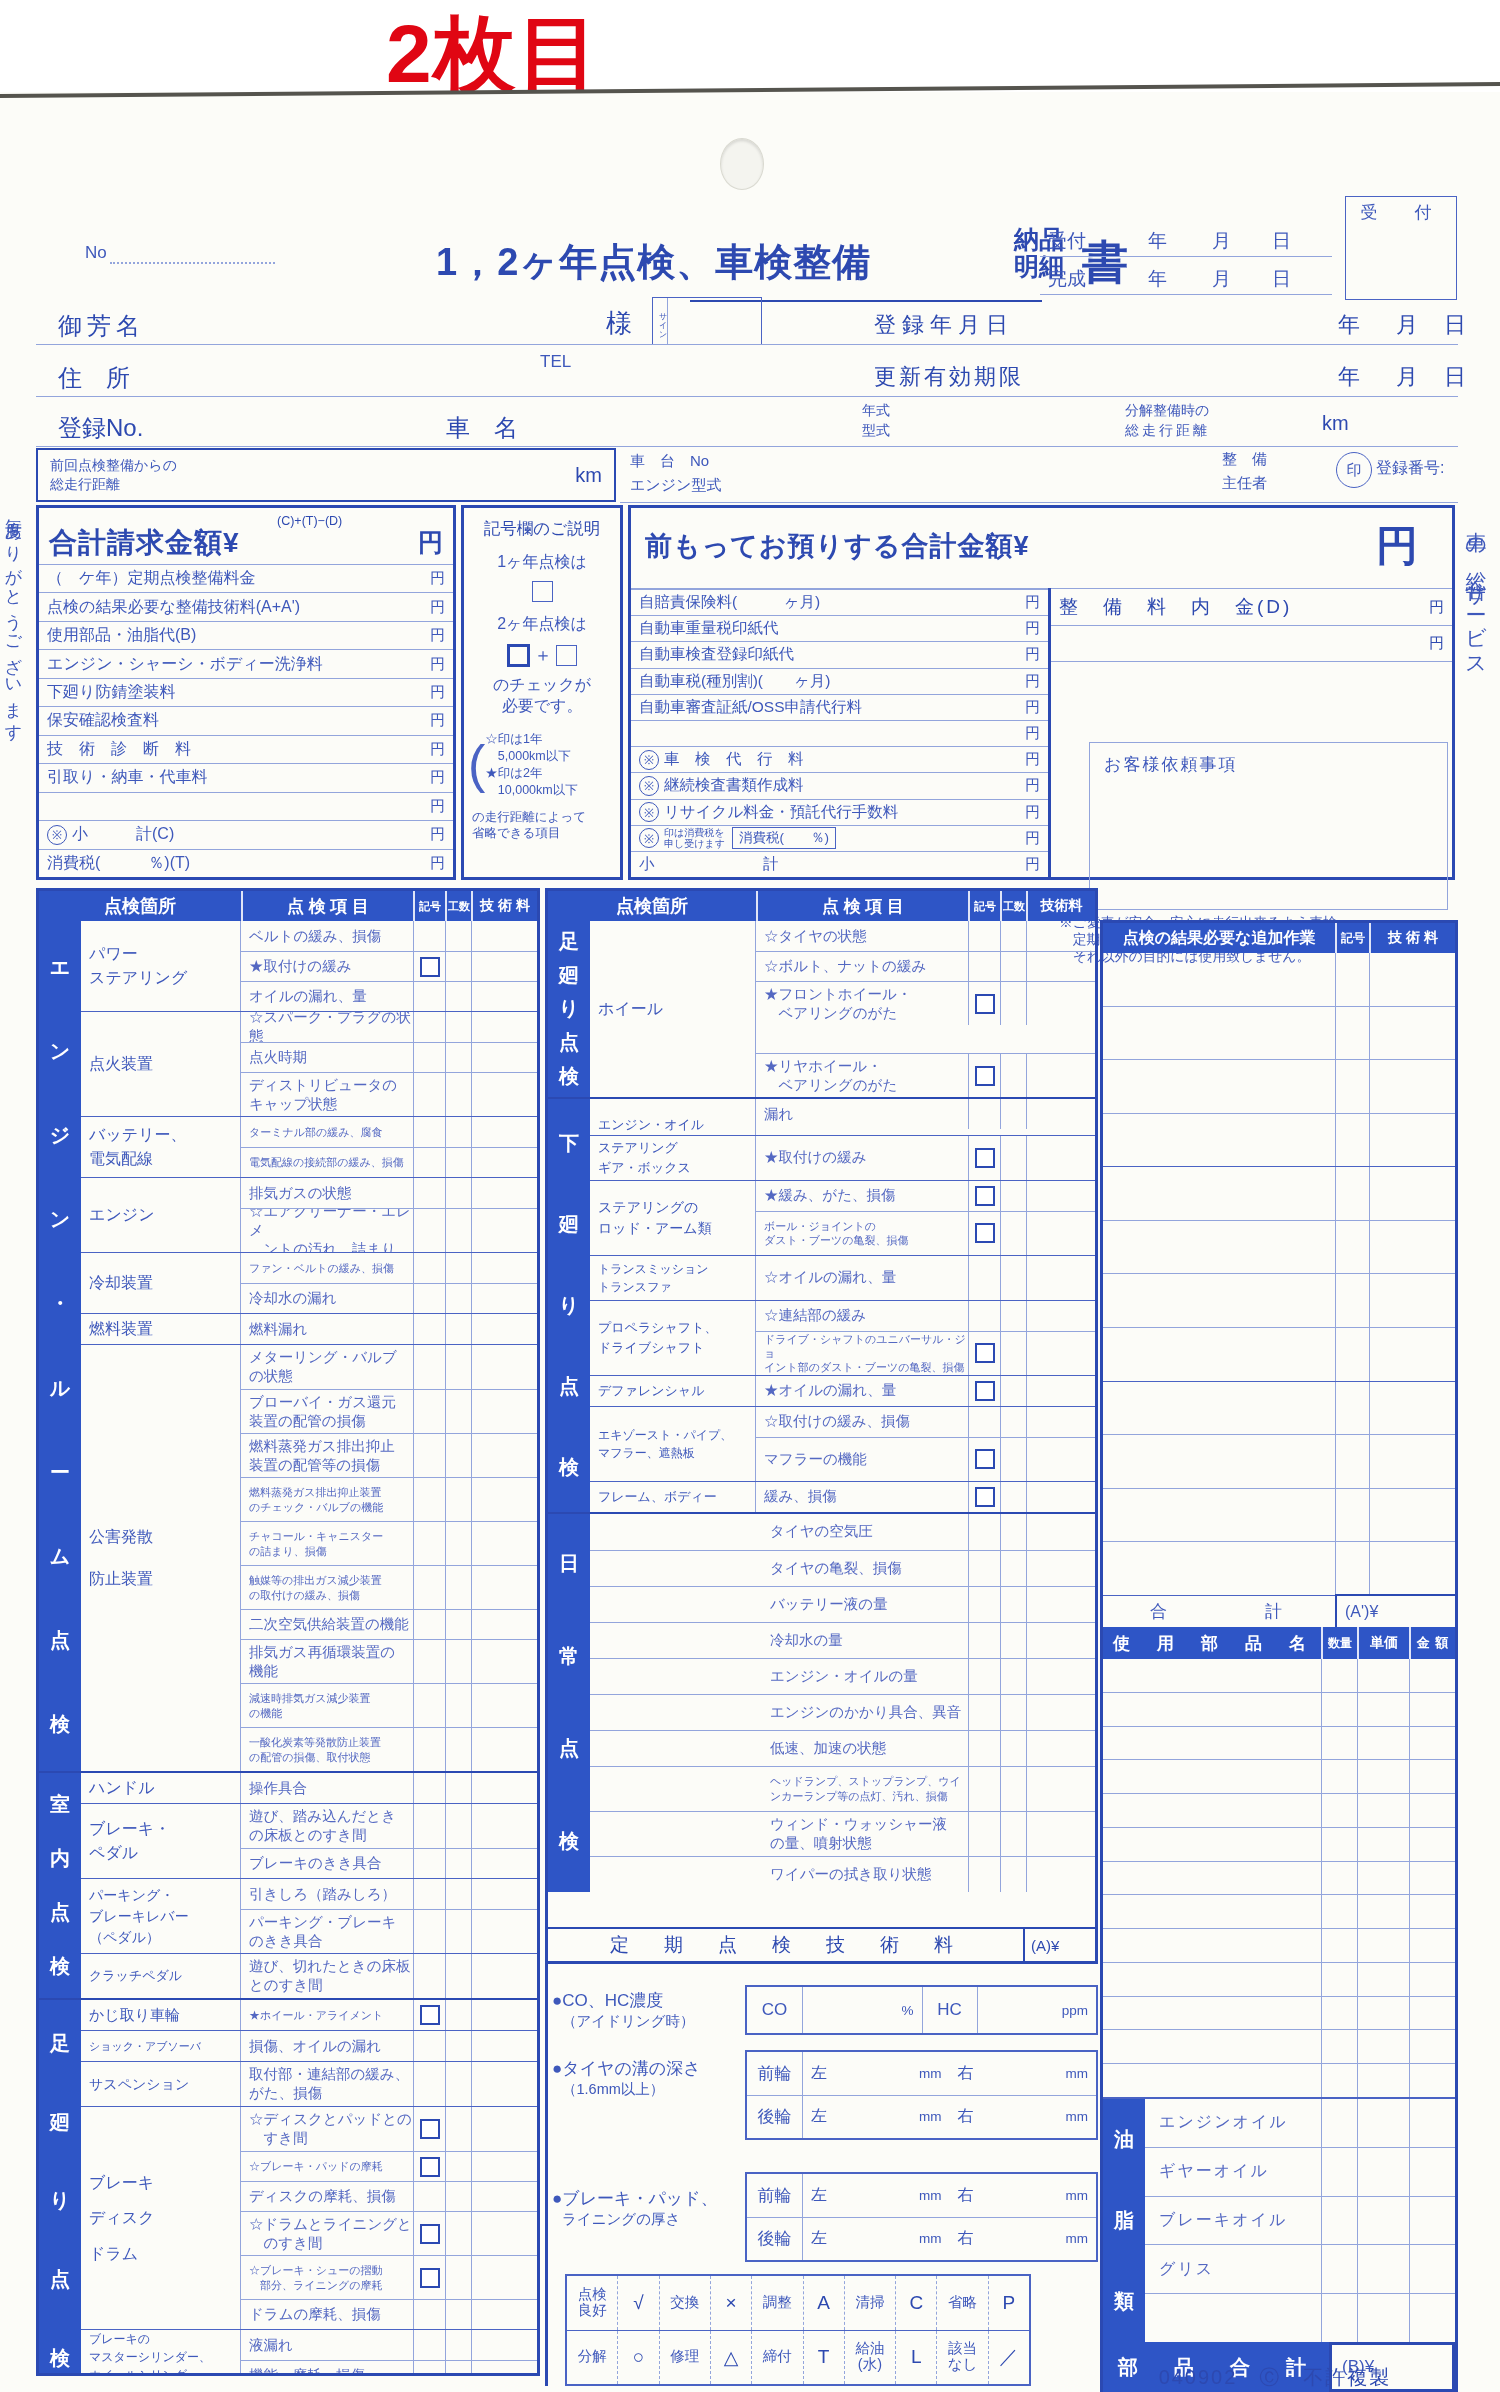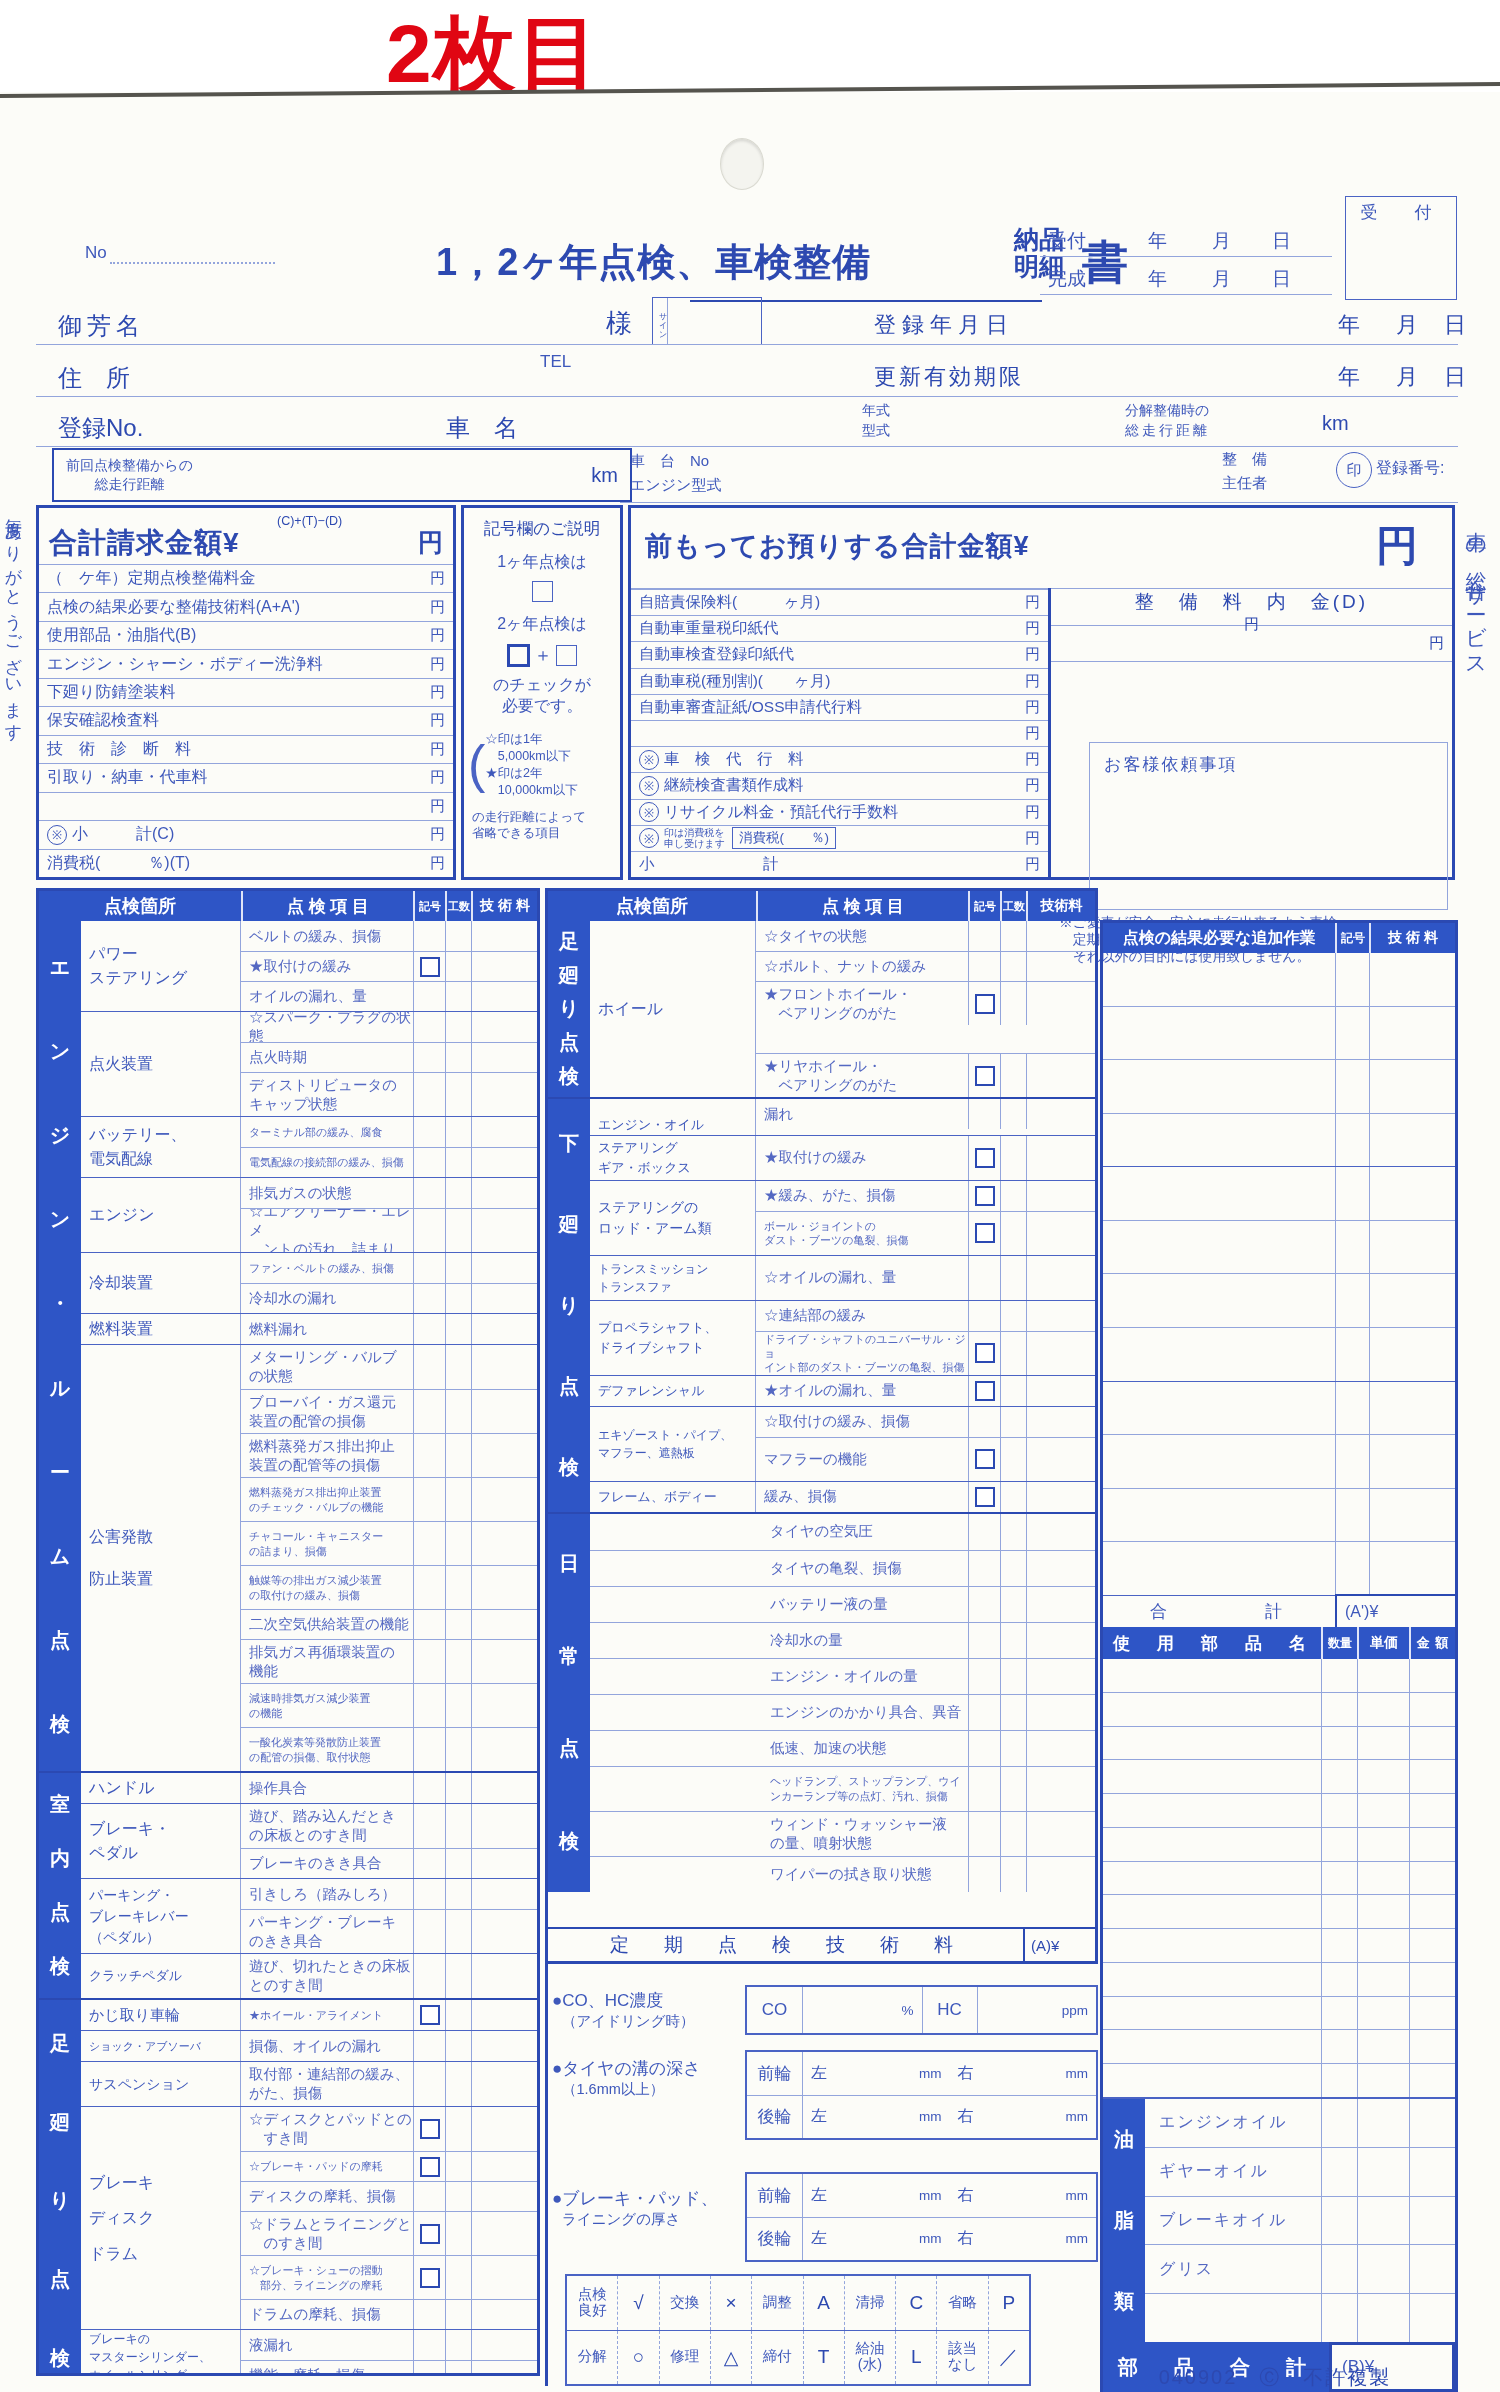--- a/index.html
+++ b/index.html
@@ -25,21 +25,21 @@
   #title-sho{left:1082px;top:232px;font-size:46px;font-weight:bold;}
   #title-underline{left:690px;top:300px;width:352px;height:2px;background:var(--label);}
   .rcp{font-size:19px;color:var(--sub);}
   #rcp-box{left:1345px;top:196px;width:112px;height:104px;border:1.5px solid var(--med);}
   #rcp-box span{display:block;text-align:center;font-size:17px;letter-spacing:10px;padding-top:4px;color:var(--sub);}
   
   .info-lbl{color:var(--label);}
   .seal-circle{width:36px;height:36px;border:1.5px solid var(--med);border-radius:50%;display:flex;align-items:center;justify-content:center;font-size:15px;color:var(--sub);}
   #sign-box{left:652px;top:297px;width:110px;height:48px;border:1px solid var(--med);display:flex;}
   #sign-box .tag{width:15px;border-right:1px solid var(--thin);font-size:8px;color:var(--sub);writing-mode:vertical-rl;text-align:center;}
-  #prev-box{left:52px;top:448px;width:580px;height:54px;border:2.5px solid var(--bold);display:flex;align-items:center;justify-content:space-between;padding:0 12px;text-align:center;}
+  #prev-box{left:36px;top:448px;width:580px;height:54px;border:2.5px solid var(--bold);display:flex;align-items:center;justify-content:space-between;padding:0 12px;}
   
   .bigbox{position:absolute;border:3px solid var(--bold);background:transparent;}
   #boxA{left:36px;top:505px;width:420px;height:375px;}
   #boxA .hd{position:relative;height:56px;}
   #boxA .hd .t{position:absolute;left:10px;top:16px;font-size:28px;font-weight:bold;letter-spacing:1px;}
   #boxA .hd .f{position:absolute;left:238px;top:6px;font-size:12.5px;}
   #boxA .hd .y{position:absolute;right:10px;top:18px;font-size:25px;font-weight:bold;}
   .feerows{position:absolute;left:0;right:0;display:flex;flex-direction:column;}
   #rowsA{top:56px;bottom:0;}
   .frow{flex:1;display:flex;align-items:center;border-top:1px solid var(--thin);padding:0 8px;}
@@ -58,21 +58,21 @@
   #tailnote{text-align:left;font-size:12.5px;margin:10px 0 0 8px;line-height:1.35;}
   #boxCD{left:628px;top:505px;width:827px;height:375px;}
   #boxCD .hd{position:relative;height:80px;}
   #boxCD .hd .t{position:absolute;left:14px;top:20px;font-size:27px;font-weight:bold;letter-spacing:1px;}
   #boxCD .hd .y{position:absolute;right:34px;top:10px;font-size:42px;font-weight:bold;}
   #divCD{position:absolute;left:417px;top:80px;bottom:0;width:3px;background:var(--bold);}
   #rowsC{top:80px;bottom:0;width:417px;border-top:1px solid var(--thin);}
   #rowsC .frow .lab{font-size:15.5px;}
   #dzone{position:absolute;left:420px;top:80px;right:0;bottom:0;border-top:1px solid var(--thin);}
   .drow{display:flex;align-items:center;justify-content:space-between;border-bottom:1px solid var(--thin);padding:0 8px;}
-  #dr1{height:37px;flex-direction:column;}#dr1 .l{font-size:19px;letter-spacing:3px;}
+  #dr1{height:37px;}#dr1 .l{font-size:19px;letter-spacing:3px;}
   #dr2{height:36px;justify-content:flex-end;}
   #req-box{position:absolute;left:38px;top:153px;right:4px;height:168px;border:1px solid var(--thin);}
   #req-box span{display:block;margin:10px 0 0 14px;font-size:17px;color:var(--sub);letter-spacing:2px;}
   #d-note{position:absolute;left:8px;top:326px;font-size:13.8px;line-height:1.22;color:var(--sub);}
   #sideL{left:2px;top:505px;height:320px;font-size:17px;color:var(--sub);letter-spacing:3px;}
   #sideR{left:1462px;top:515px;height:400px;font-size:21px;color:var(--sub);letter-spacing:8px;}
   
   .tableBox{position:absolute;border:3px solid var(--bold);display:flex;flex-direction:column;}
   #g1{left:36px;top:888px;width:504px;height:1488px;}
   #g2{left:545px;top:888px;width:553px;height:1076px;}

